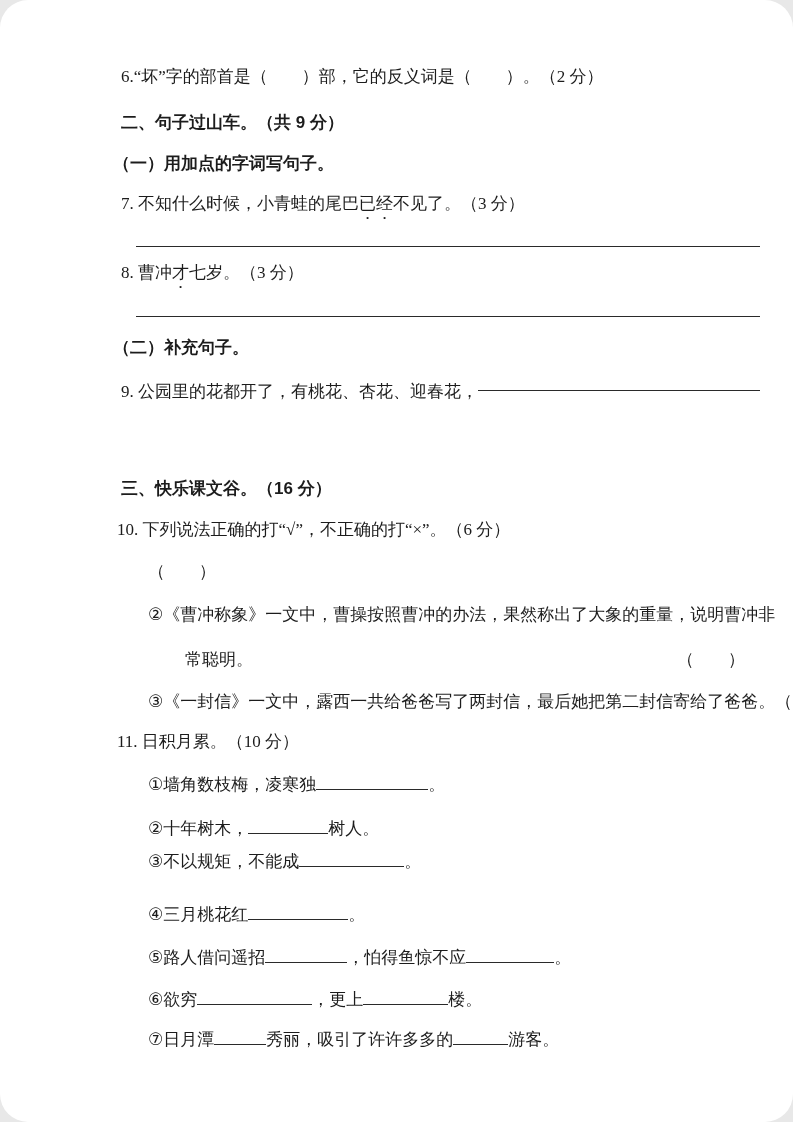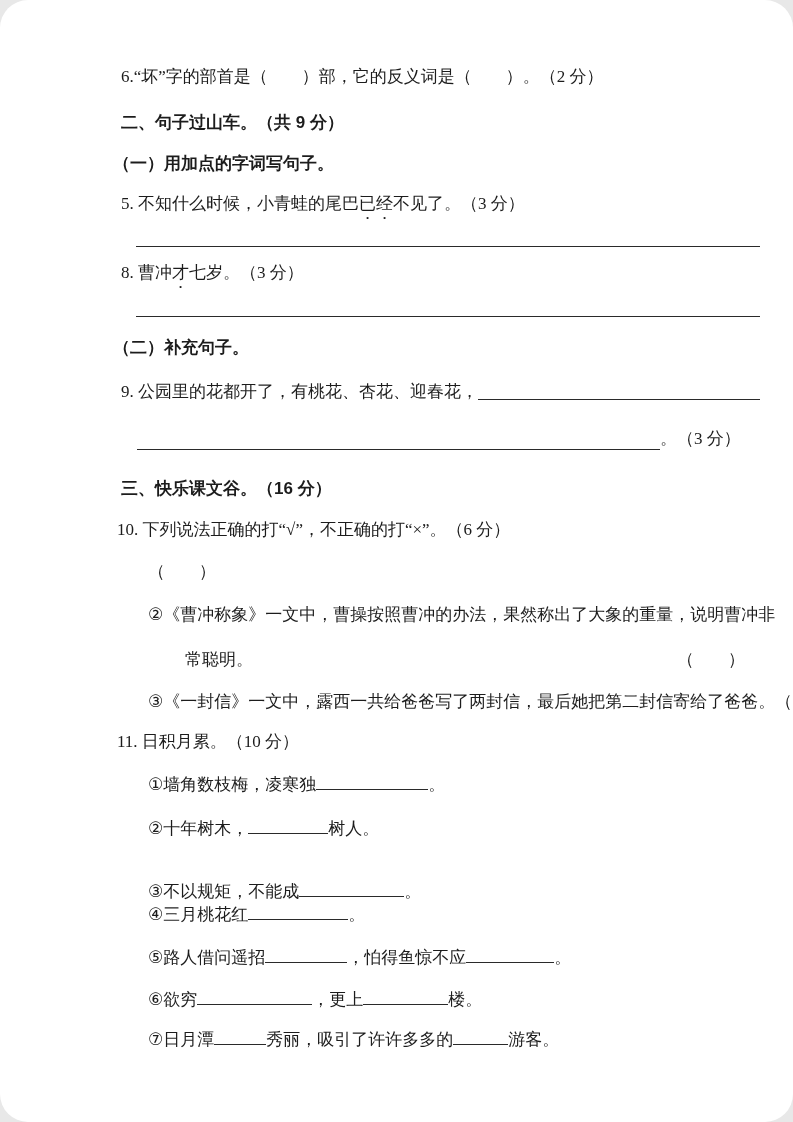--- a/index.html
+++ b/index.html
@@ -19,21 +19,21 @@
     position: absolute;
     white-space: nowrap;
     line-height: 22px;
   }
   .bold { font-weight: bold; font-family: "Liberation Sans", "DejaVu Sans", sans-serif; }
   .rule {
     position: absolute;
     height: 0;
     border-top: 1.6px solid #2a2a2a;
   }
-  .flexline { display: flex; align-items: flex-end; }
+  .flexline { display: flex; align-items: center; }
   .between { display: flex; justify-content: space-between; align-items: flex-end; }
   .fillgrow {
     flex: 1 1 auto;
     border-bottom: 1.5px solid #2a2a2a;
     margin-bottom: 3px;
     min-width: 40px;
   }
   .blank {
     display: inline-block;
     border-bottom: 1.5px solid #2a2a2a;
@@ -69,42 +69,38 @@
 
   <div class="line bold" style="top:112px;left:121px">
     <span>二、句子过山车。（共 9 分）</span>
   </div>
 
   <div class="line bold" style="top:153px;left:113px">
     <span>（一）用加点的字词写句子。</span>
   </div>
 
   <div class="line" style="top:193px;left:121px">
-    <span>5. 不知什么时候，小青蛙的尾巴</span><span class="emph">已经</span><span>不见了。（3 分）</span>
+    <span>7. 不知什么时候，小青蛙的尾巴</span><span class="emph">已经</span><span>不见了。（3 分）</span>
   </div>
   <div class="rule" style="top:246px;left:136px;width:624px"></div>
 
   <div class="line" style="top:262px;left:121px">
     <span>8. 曹冲</span><span class="emph">才</span><span>七岁。（3 分）</span>
   </div>
   <div class="rule" style="top:316px;left:136px;width:624px"></div>
 
   <div class="line bold" style="top:337px;left:113px">
     <span>（二）补充句子。</span>
   </div>
 
   <div class="line flexline" style="top:381px;left:121px;width:639px">
     <span>9. 公园里的花都开了，有桃花、杏花、迎春花，</span>
     <span class="fillgrow"></span>
   </div>
 
-  <div class="line flexline" style="top:428px;left:137px">
-    <span class="blank bw523"></span>
-      <span>。（3 分）</span>
-  </div>
 
   <div class="line bold" style="top:478px;left:121px">
     <span>三、快乐课文谷。（16 分）</span>
   </div>
 
   <div class="line" style="top:519px;left:117px">
     <span>10. 下列说法正确的打“√”，不正确的打“×”。（6 分）</span>
   </div>
 
   <div class="line between" style="top:561px;left:148px;width:597px">
@@ -130,21 +126,21 @@
   </div>
 
   <div class="line" style="top:774px;left:148px">
     <span>①墙角数枝梅，凌寒独</span><span class="blank bw112"></span><span>。</span>
   </div>
 
   <div class="line" style="top:818px;left:148px">
     <span>②十年树木，</span><span class="blank bw80"></span><span>树人。</span>
   </div>
 
-  <div class="line" style="top:881px;left:148px">
+  <div class="line" style="top:851px;left:148px">
     <span>③不以规矩，不能成</span><span class="blank bw105"></span><span>。</span>
   </div>
 
   <div class="line" style="top:947px;left:148px">
     <span>⑤路人借问遥招</span><span class="blank bw82"></span><span>，怕得鱼惊不应</span><span class="blank bw88"></span><span>。</span>
   </div>
 
   <div class="line" style="top:904px;left:148px">
     <span>④三月桃花红</span><span class="blank bw100"></span><span>。</span>
   </div>

